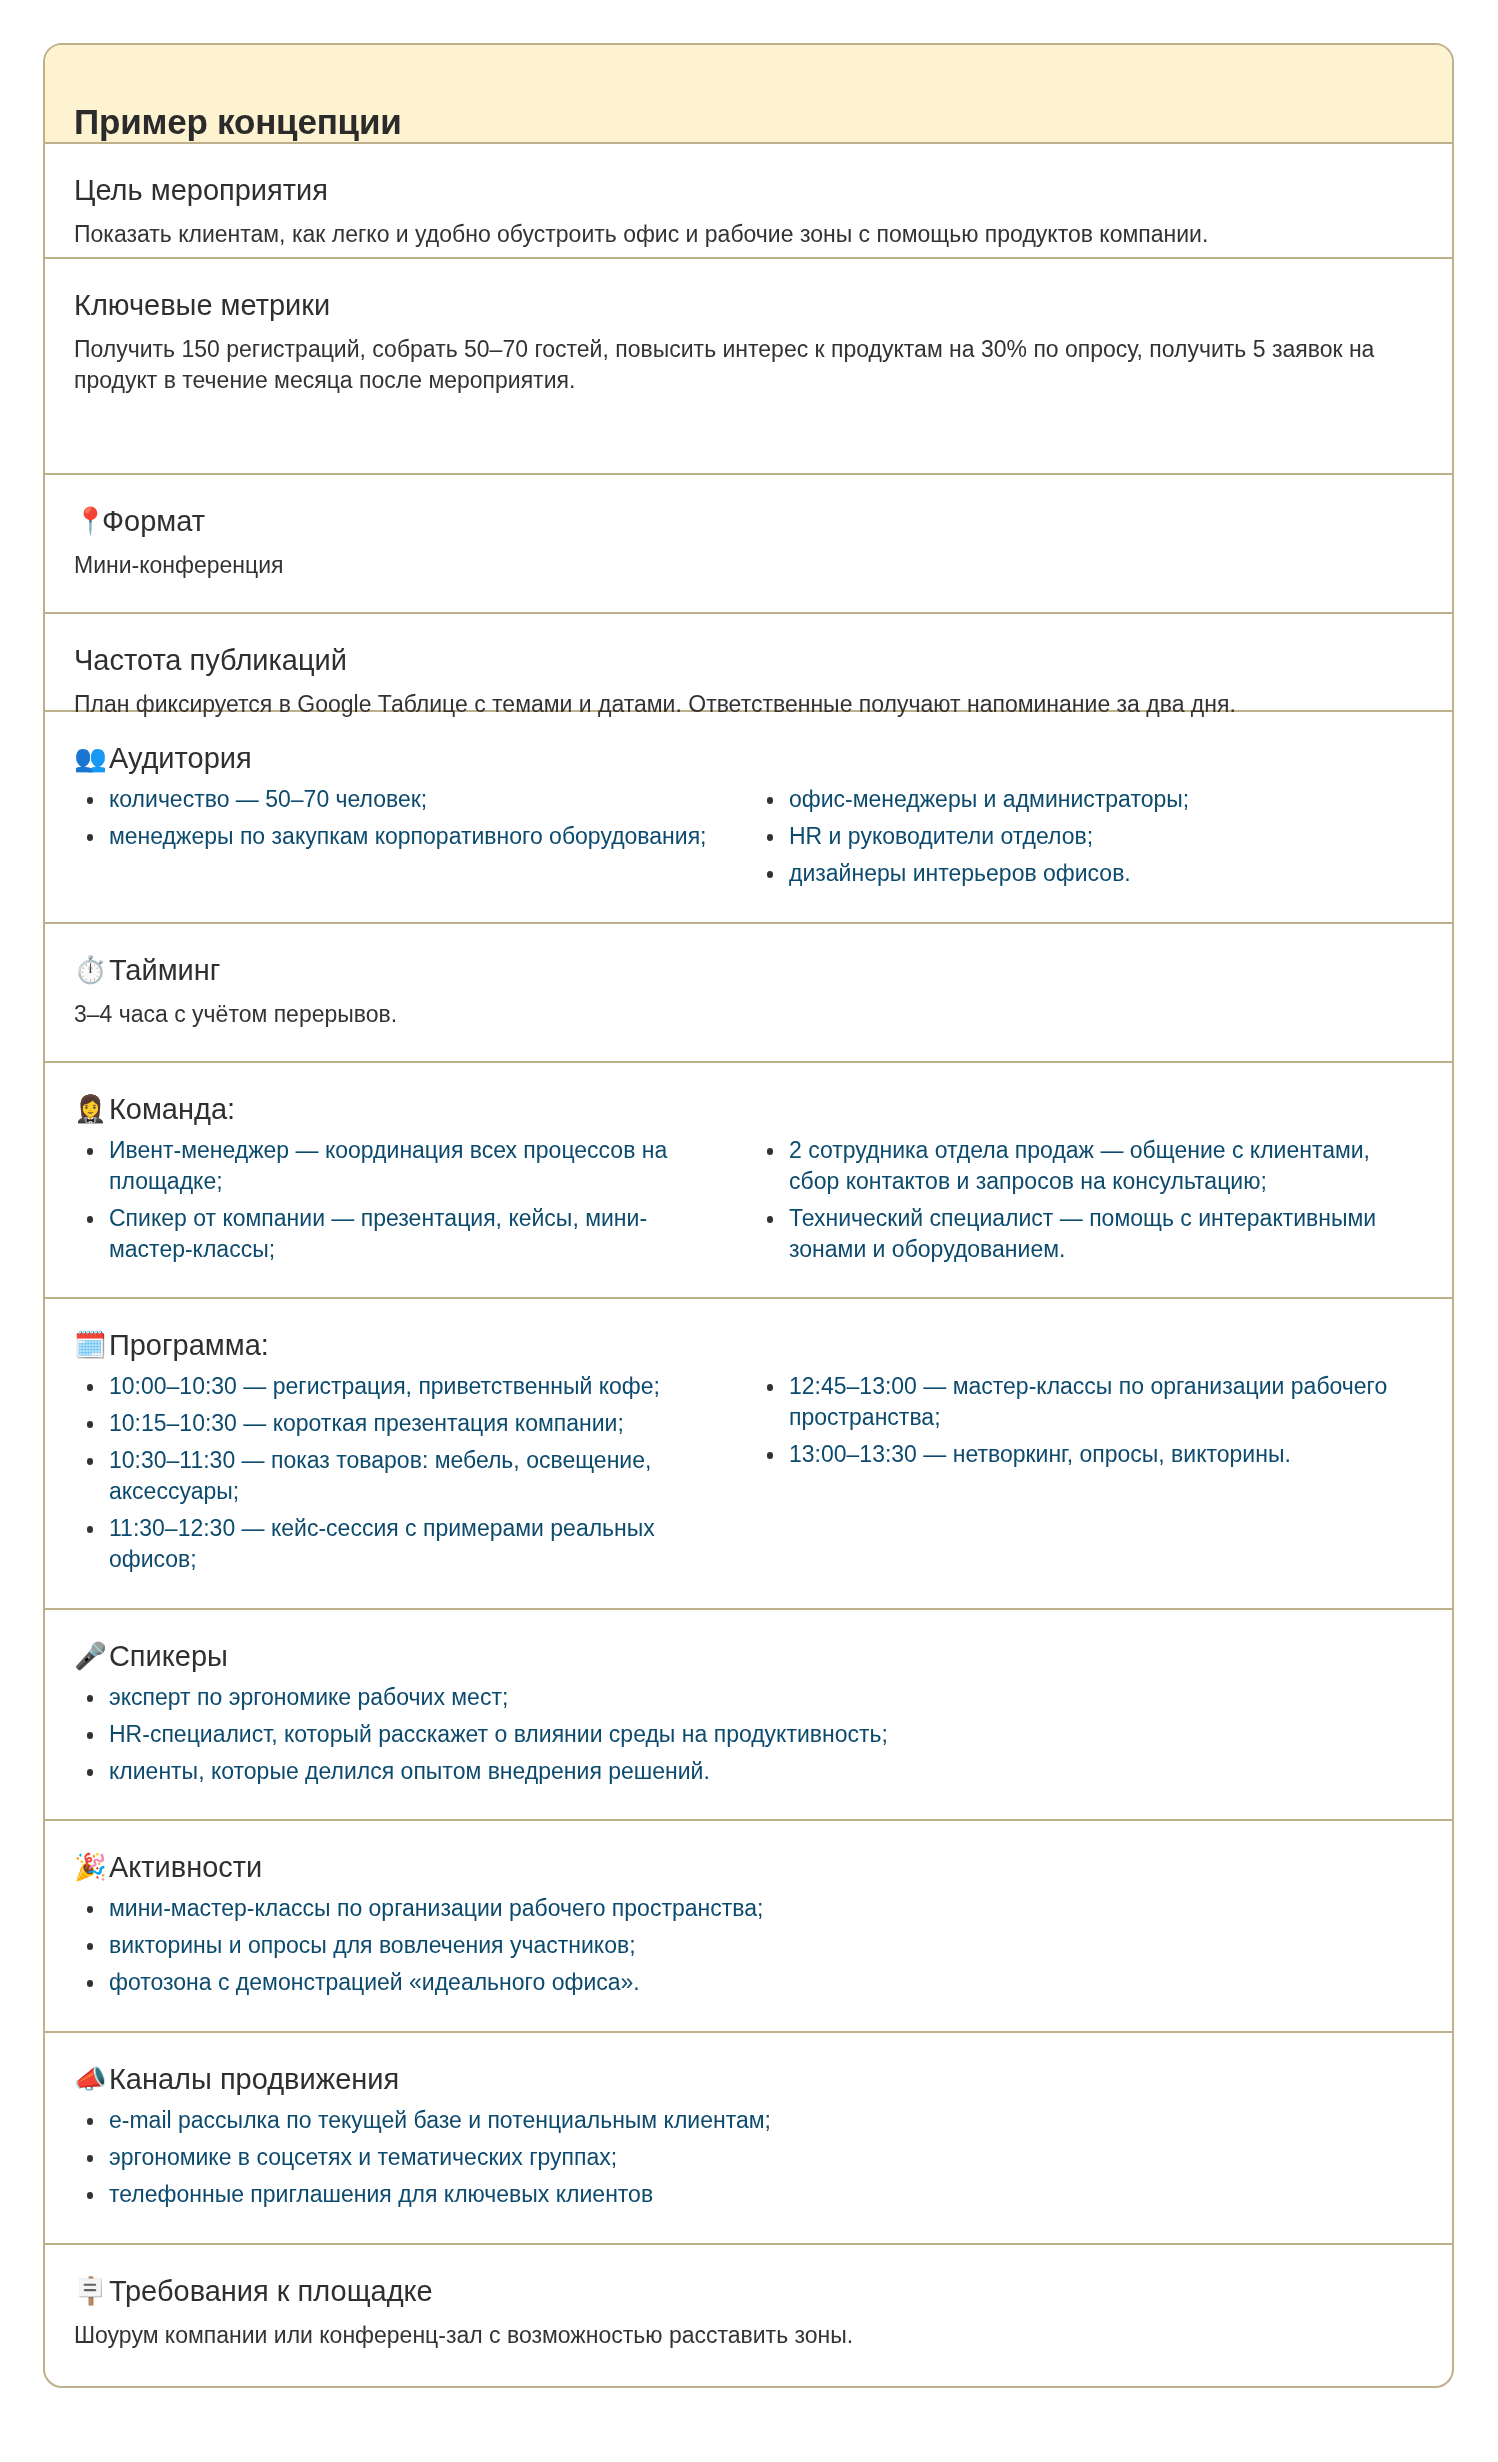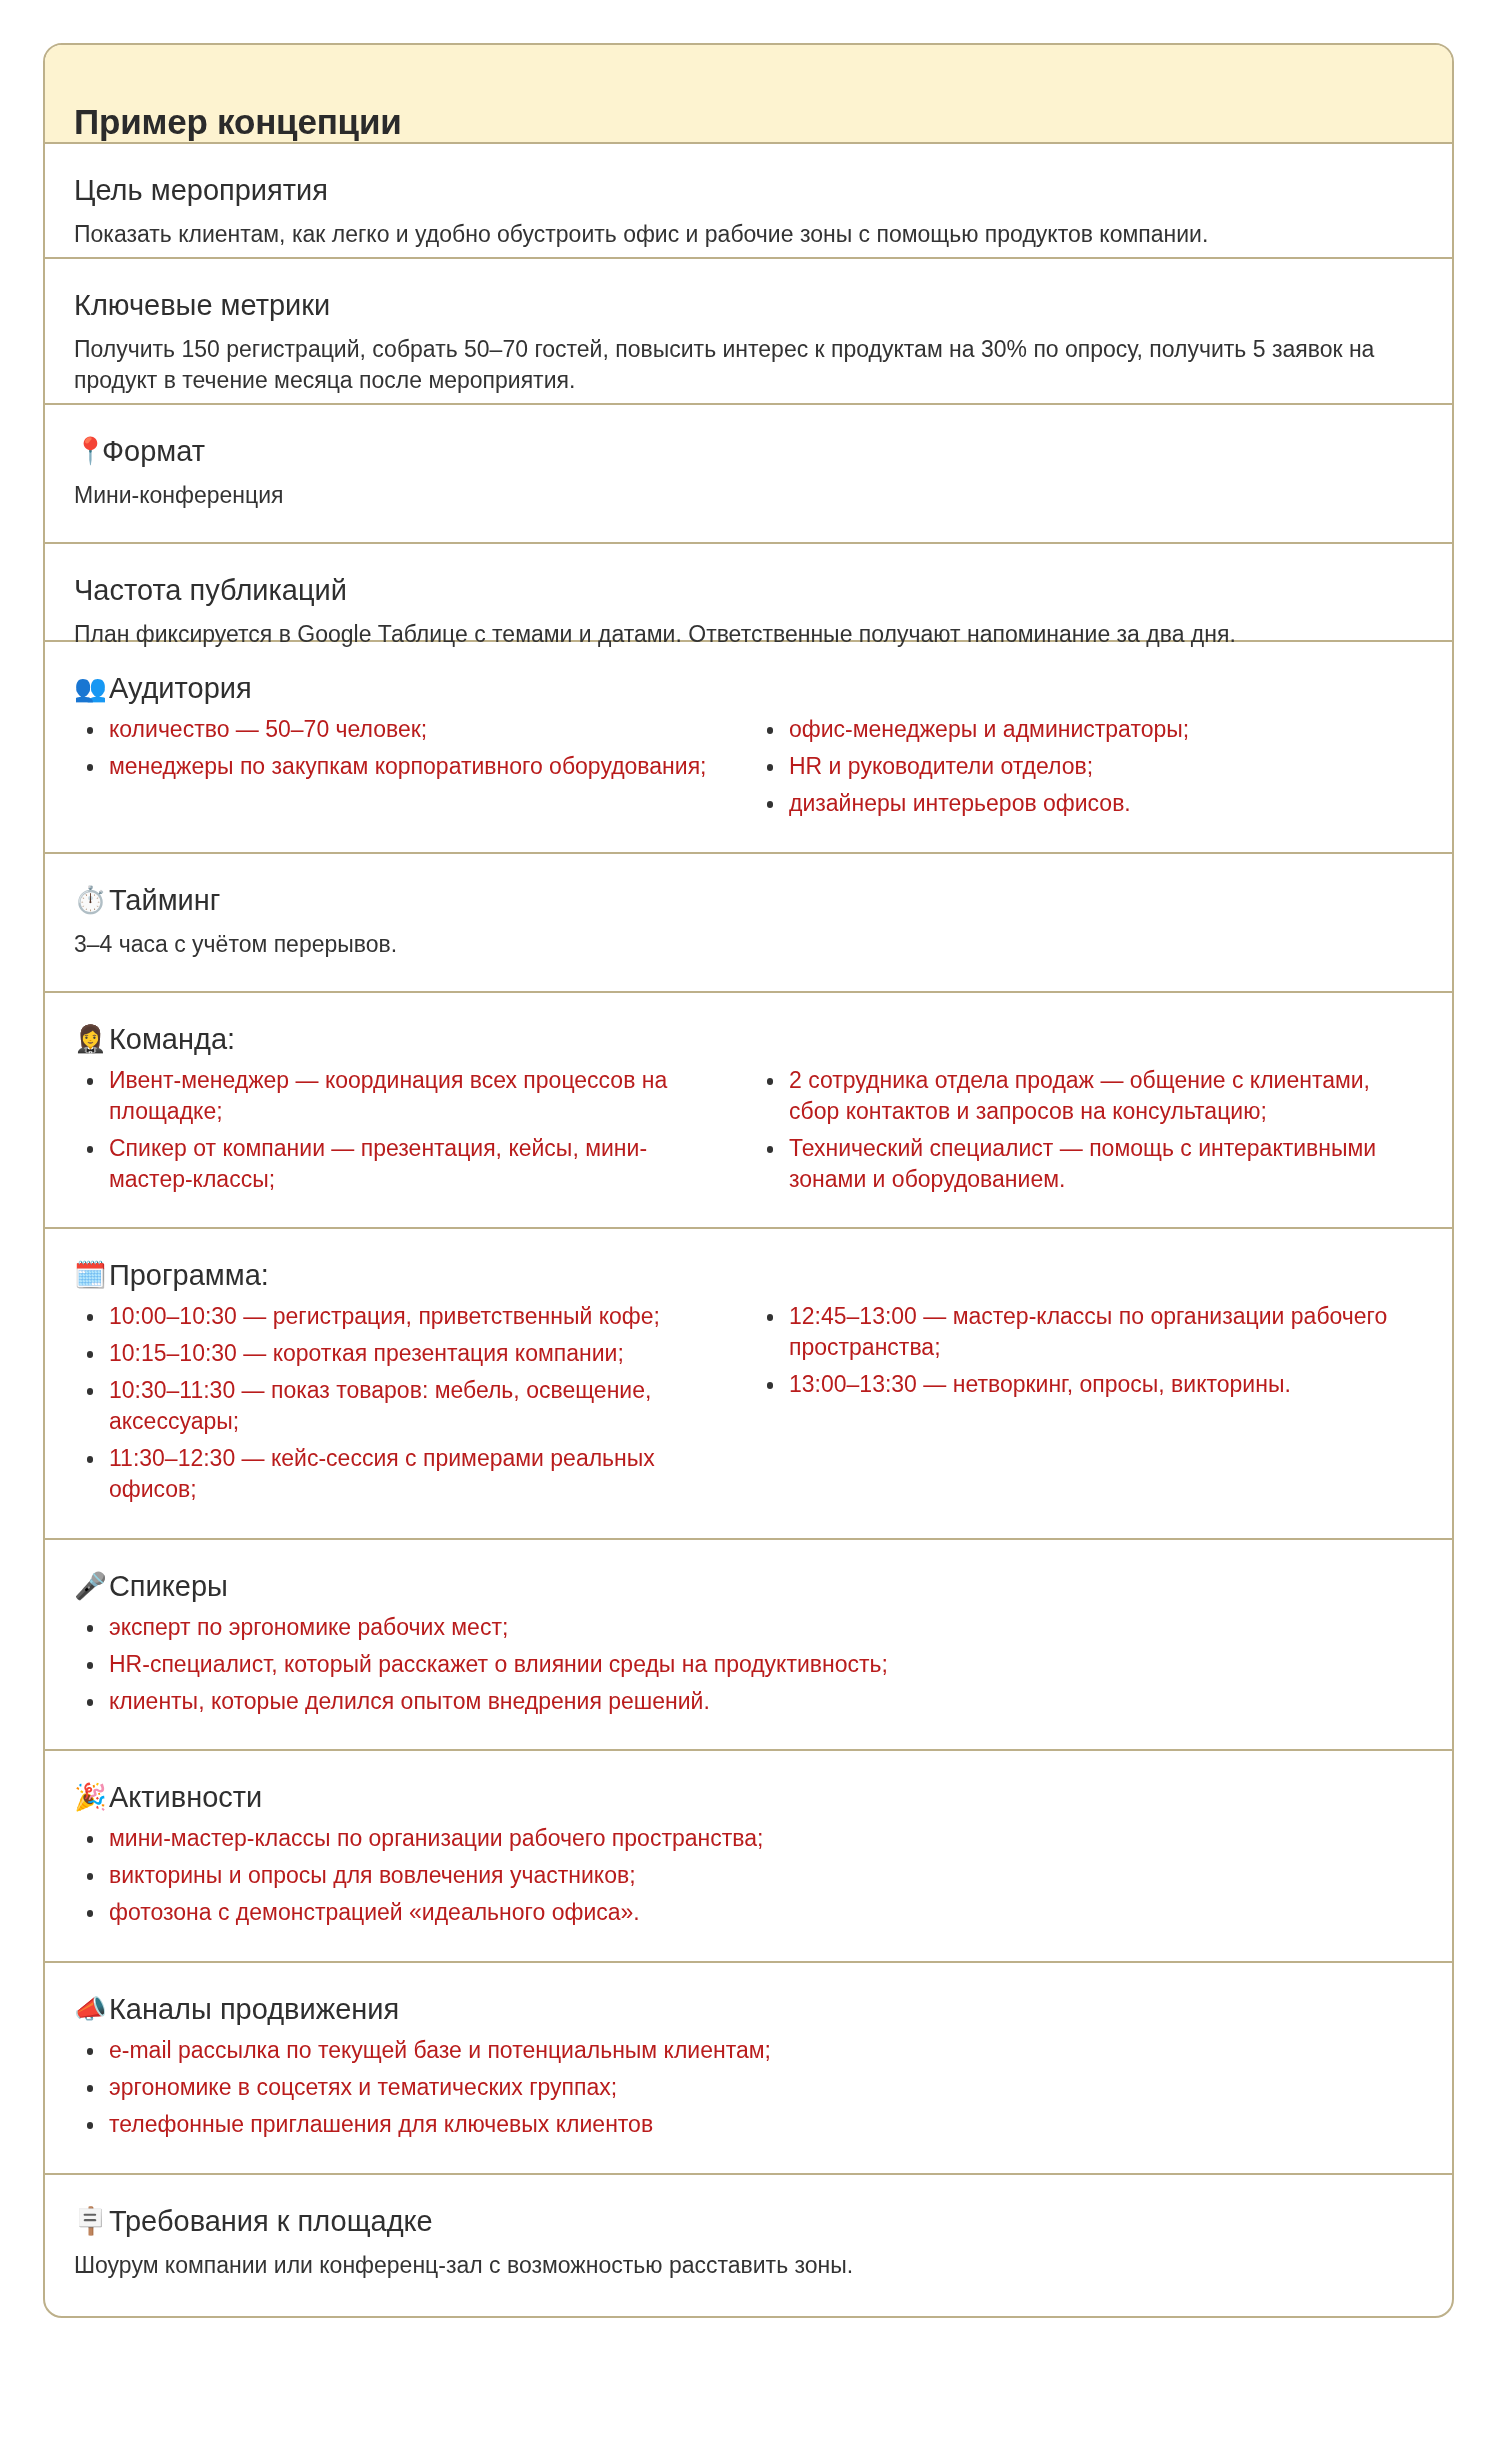--- a/index.html
+++ b/index.html
@@ -30,21 +30,21 @@
   }
   .emoji { font-size: 26.4px; display: inline-block; width: 29px; margin-right: 5.9px; text-align: center; line-height: 29px; }
   .emoji.tight { margin-right: 0; width: 28px; }
   .sec-body { font-size: 23px; line-height: 31px; color: #333; margin-top: 10.3px; }
   .cols { display: flex; margin-top: 7.3px; }
   .col { flex: 1 1 0; }
   .col.left { max-width: 680px; padding-right: 29px; box-sizing: border-box; }
   ul { list-style: none; margin: 0; padding: 0; }
   li {
     position: relative; padding-left: 35px; font-size: 23px; line-height: 31px;
-    color: #b91c1c; margin-bottom: 5.9px;
+    color: #0c4a6e; margin-bottom: 5.9px;
   }
   li::before {
     content: ""; position: absolute; left: 12.5px; top: 13.2px;
     width: 6.6px; height: 6.6px; border-radius: 50%; background: #333;
   }
   .list-single { margin-top: 7.3px; }
 </style>
 </head>
 <body>
 
@@ -53,21 +53,21 @@
     <span class="card-title">Пример концепции</span>
   </div>
 
   <div class="section" style="height:115px;">
     <h2 class="sec-heading">
       <span>Цель мероприятия</span>
     </h2>
     <div class="sec-body">Показать клиентам, как легко и удобно обустроить офис и рабочие зоны с помощью продуктов компании.</div>
   </div>
 
-  <div class="section" style="height:146px;">
+  <div class="section" style="height:216px;">
     <h2 class="sec-heading">
       <span>Ключевые метрики</span>
     </h2>
     <div class="sec-body" style="max-width:1315px;">Получить 150 регистраций, собрать 50–70 гостей, повысить интерес к продуктам на 30% по опросу, получить 5 заявок на продукт в течение месяца после мероприятия.</div>
   </div>
 
   <div class="section" style="height:139px;">
     <h2 class="sec-heading">
       <span class="emoji tight">📍</span>
       <span>Формат</span>

